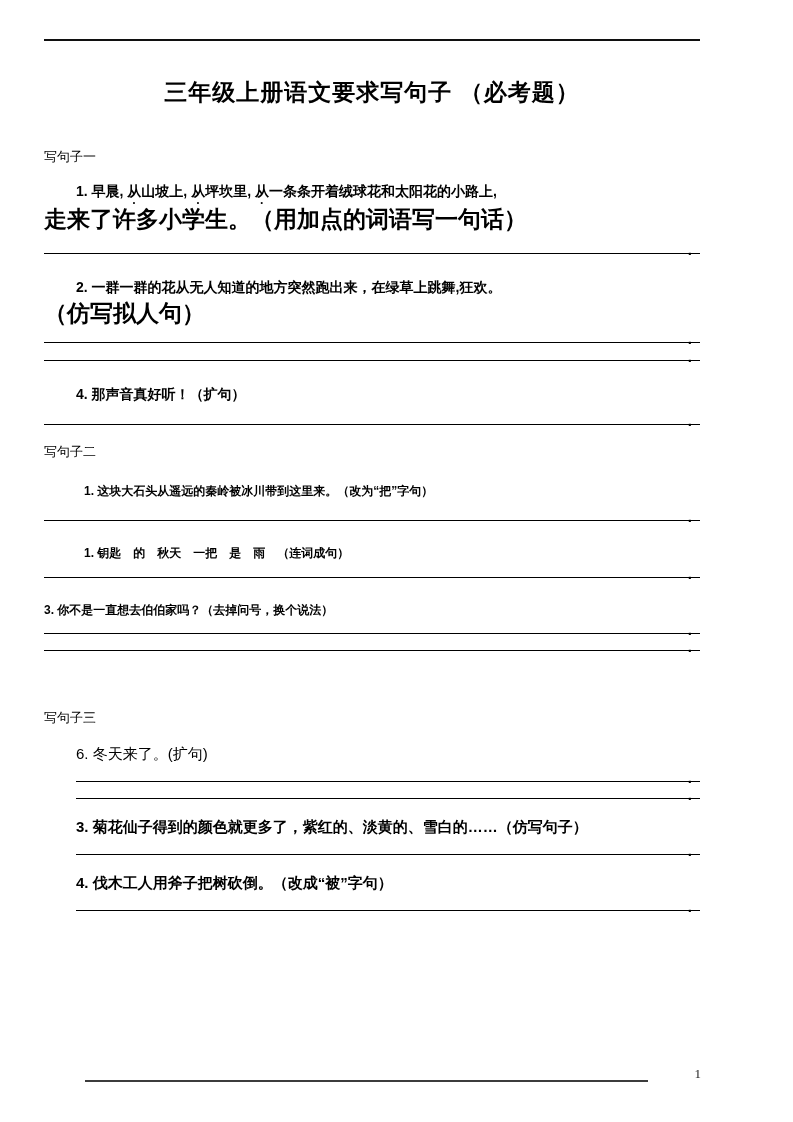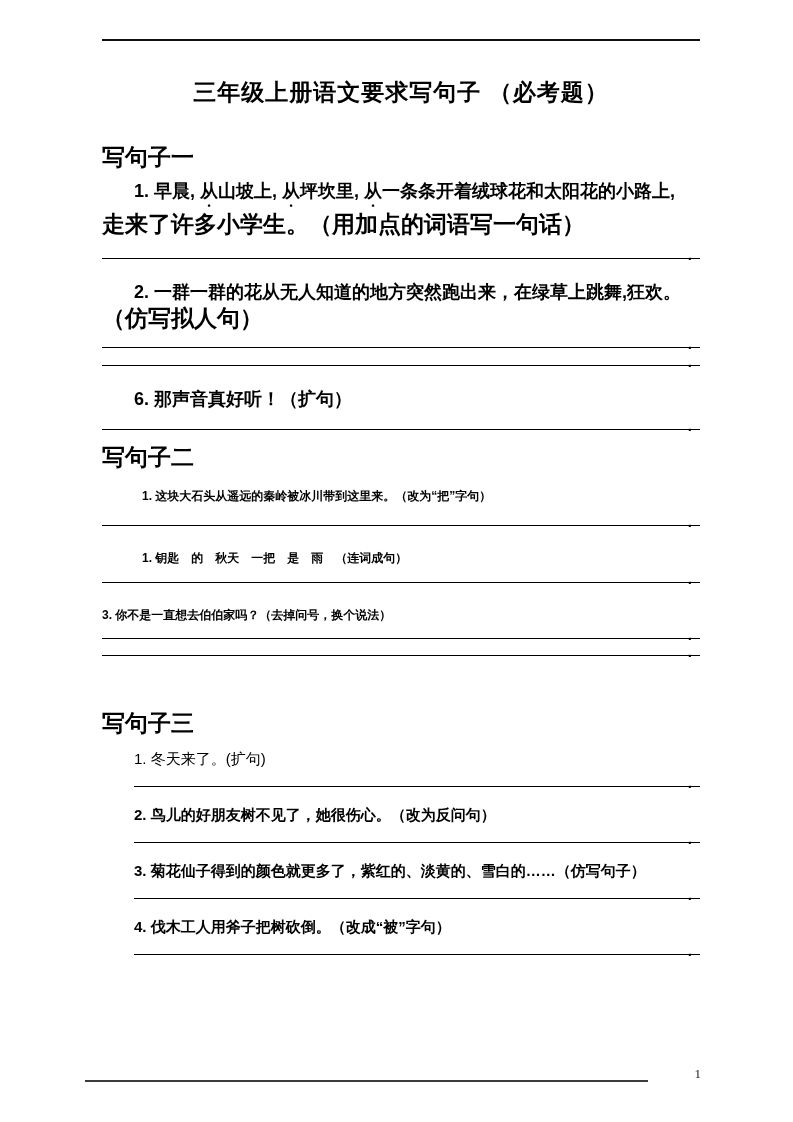--- a/index.html
+++ b/index.html
@@ -5,37 +5,37 @@
   html,body{margin:0;padding:0;background:#888;}
   .page{
     position:relative;
     width:793px;height:1122px;
     background:#ffffff;
     font-family:"Liberation Sans","DejaVu Sans",sans-serif;
     color:#000;
     overflow:hidden;
     box-sizing:border-box;
   }
-  .content{padding:0 93px 0 102px;}
+  .content{padding:0 93px 0 44px;}
   .top-rule{border-bottom:2px solid #101010;margin-top:39px;height:0;}
   .doc-title{
     margin-top:36px;
     text-align:center;
     font-size:23px;line-height:30px;
     font-weight:bold;
     letter-spacing:1px;
   }
   .sec-heading{
-    font-size:23px;line-height:22px;font-weight:bold;
+    font-size:13px;line-height:22px;font-weight:normal;
   }
   .sec1-heading{margin-top:39px;}
   .sec2-heading{margin-top:16px;}
   .sec3-heading{margin-top:56px;}
   .q{margin:0;}
-  .s1q{font-size:18px;line-height:26px;font-weight:bold;margin-top:20px;}
+  .s1q{font-size:14px;line-height:26px;font-weight:bold;margin-top:20px;}
   .s1q.first{margin-top:10px;}
   .s1cont{font-size:23px;line-height:26px;font-weight:bold;margin:0;}
   .s2q{font-size:12px;line-height:21px;font-weight:bold;margin-top:22px;}
   .s2q.first{margin-top:18px;}
   .s3q{font-size:15px;line-height:22px;font-weight:bold;margin-top:17px;}
   .s3q.first{margin-top:14px;font-weight:normal;}
   .ind32{text-indent:32px;}
   .ind40{text-indent:40px;}
   .blank{
     display:flex;justify-content:flex-end;align-items:flex-end;
@@ -88,21 +88,21 @@
     <p class="q s1q ind32">2. 一群一群的花从无人知道的地方突然跑出来，在绿草上跳舞,狂欢。</p>
     <p class="q s1cont">（仿写拟人句）</p>
     <div class="blank s1-blank" style="margin-top:0px;">
         <span class="dot">.</span>
       </div>
 
     <div class="blank s1-blank" style="margin-top:-3px;">
         <span class="dot">.</span>
       </div>
 
-    <p class="q s1q ind32">6. 那声音真好听！（扩句）</p>
+    <p class="q s1q ind32">4. 那声音真好听！（扩句）</p>
     <div class="blank s1-blank" style="margin-top:1px;">
         <span class="dot">.</span>
       </div>
 
     <div class="sec-heading sec2-heading">写句子二</div>
 
     <p class="q s2q first ind40">1. 这块大石头从遥远的秦岭被冰川带到这里来。（改为“把”字句）</p>
     <div class="blank s2-blank" style="margin-top:2px;">
         <span class="dot">.</span>
       </div>
@@ -116,26 +116,25 @@
     <div class="blank s2-blank" style="margin-top:-4px;">
         <span class="dot">.</span>
       </div>
 
     <div class="blank s2-blank" style="margin-top:-5px;">
         <span class="dot">.</span>
       </div>
 
     <div class="sec-heading sec3-heading">写句子三</div>
 
-    <p class="q s3q first ind32">1. 冬天来了。(扩句)</p>
+    <p class="q s3q first ind32">6. 冬天来了。(扩句)</p>
     <div class="blank s3-blank" style="margin-top:0px;">
         <span class="dot">.</span>
       </div>
 
-    <p class="q s3q ind32">2. 鸟儿的好朋友树不见了，她很伤心。（改为反问句）</p>
     <div class="blank s3-blank" style="margin-top:0px;">
         <span class="dot">.</span>
       </div>
 
     <p class="q s3q ind32">3. 菊花仙子得到的颜色就更多了，紫红的、淡黄的、雪白的……（仿写句子）</p>
     <div class="blank s3-blank" style="margin-top:0px;">
         <span class="dot">.</span>
       </div>
 
     <p class="q s3q ind32">4. 伐木工人用斧子把树砍倒。（改成“被”字句）</p>

